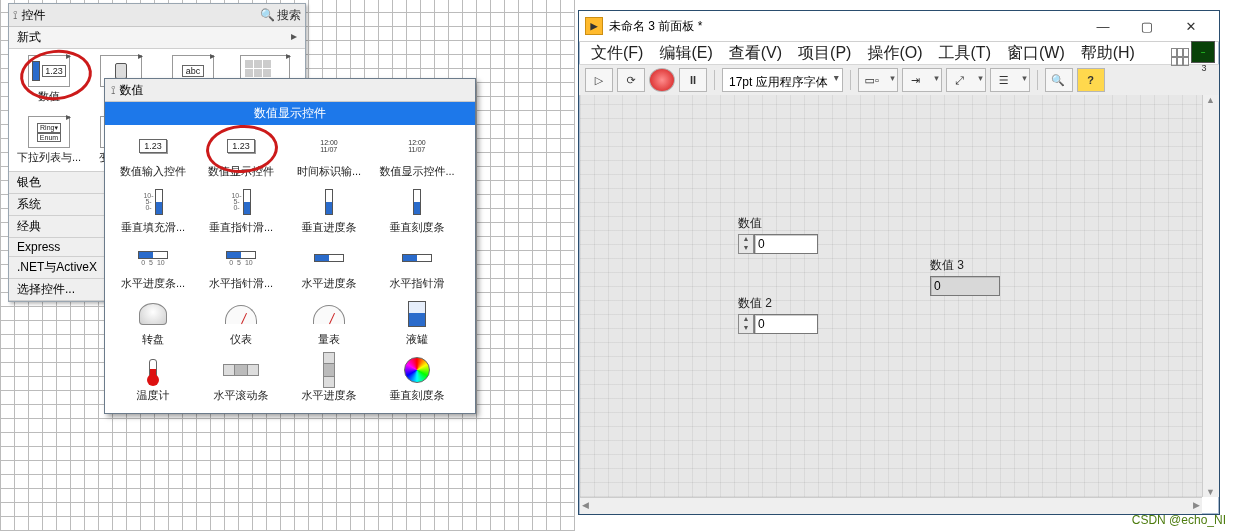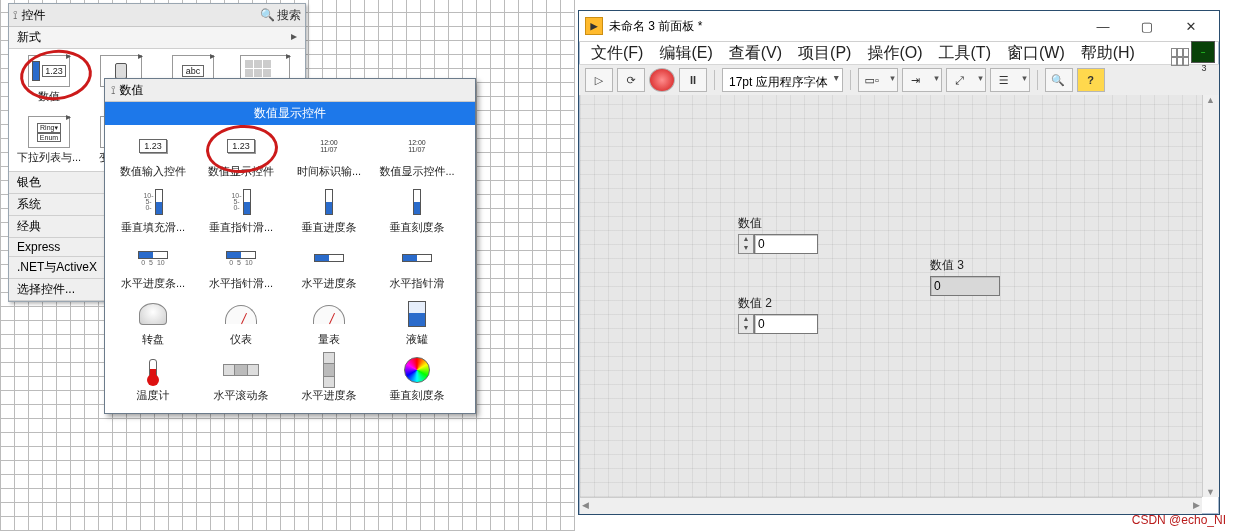--- a/index.html
+++ b/index.html
@@ -197,21 +197,21 @@
     border:1px solid #777; background:#fff; width:56px; height:18px;
     font-size:12px; padding:0 3px; box-shadow:inset 1px 1px 0 #ccc;
   }
   .ind {
     border:1px solid #777; background:#d8d8d8; width:62px; height:18px;
     font-size:12px; padding:0 3px; box-shadow:inset 1px 1px 0 #bbb;
     display:flex; align-items:center;
   }
 
   .watermark{
-    position:absolute; right:8px; bottom:4px; font-size:12px; color:#b91c1c;
+    position:absolute; right:8px; bottom:4px; font-size:12px; color:#4d7c0f;
   }
 </style>
 </head>
 <body>
 
 <div class="dotgrid"></div>
 
 <div class="palette">
   <div class="pal-title">
     <span class="pin">⟟</span>

